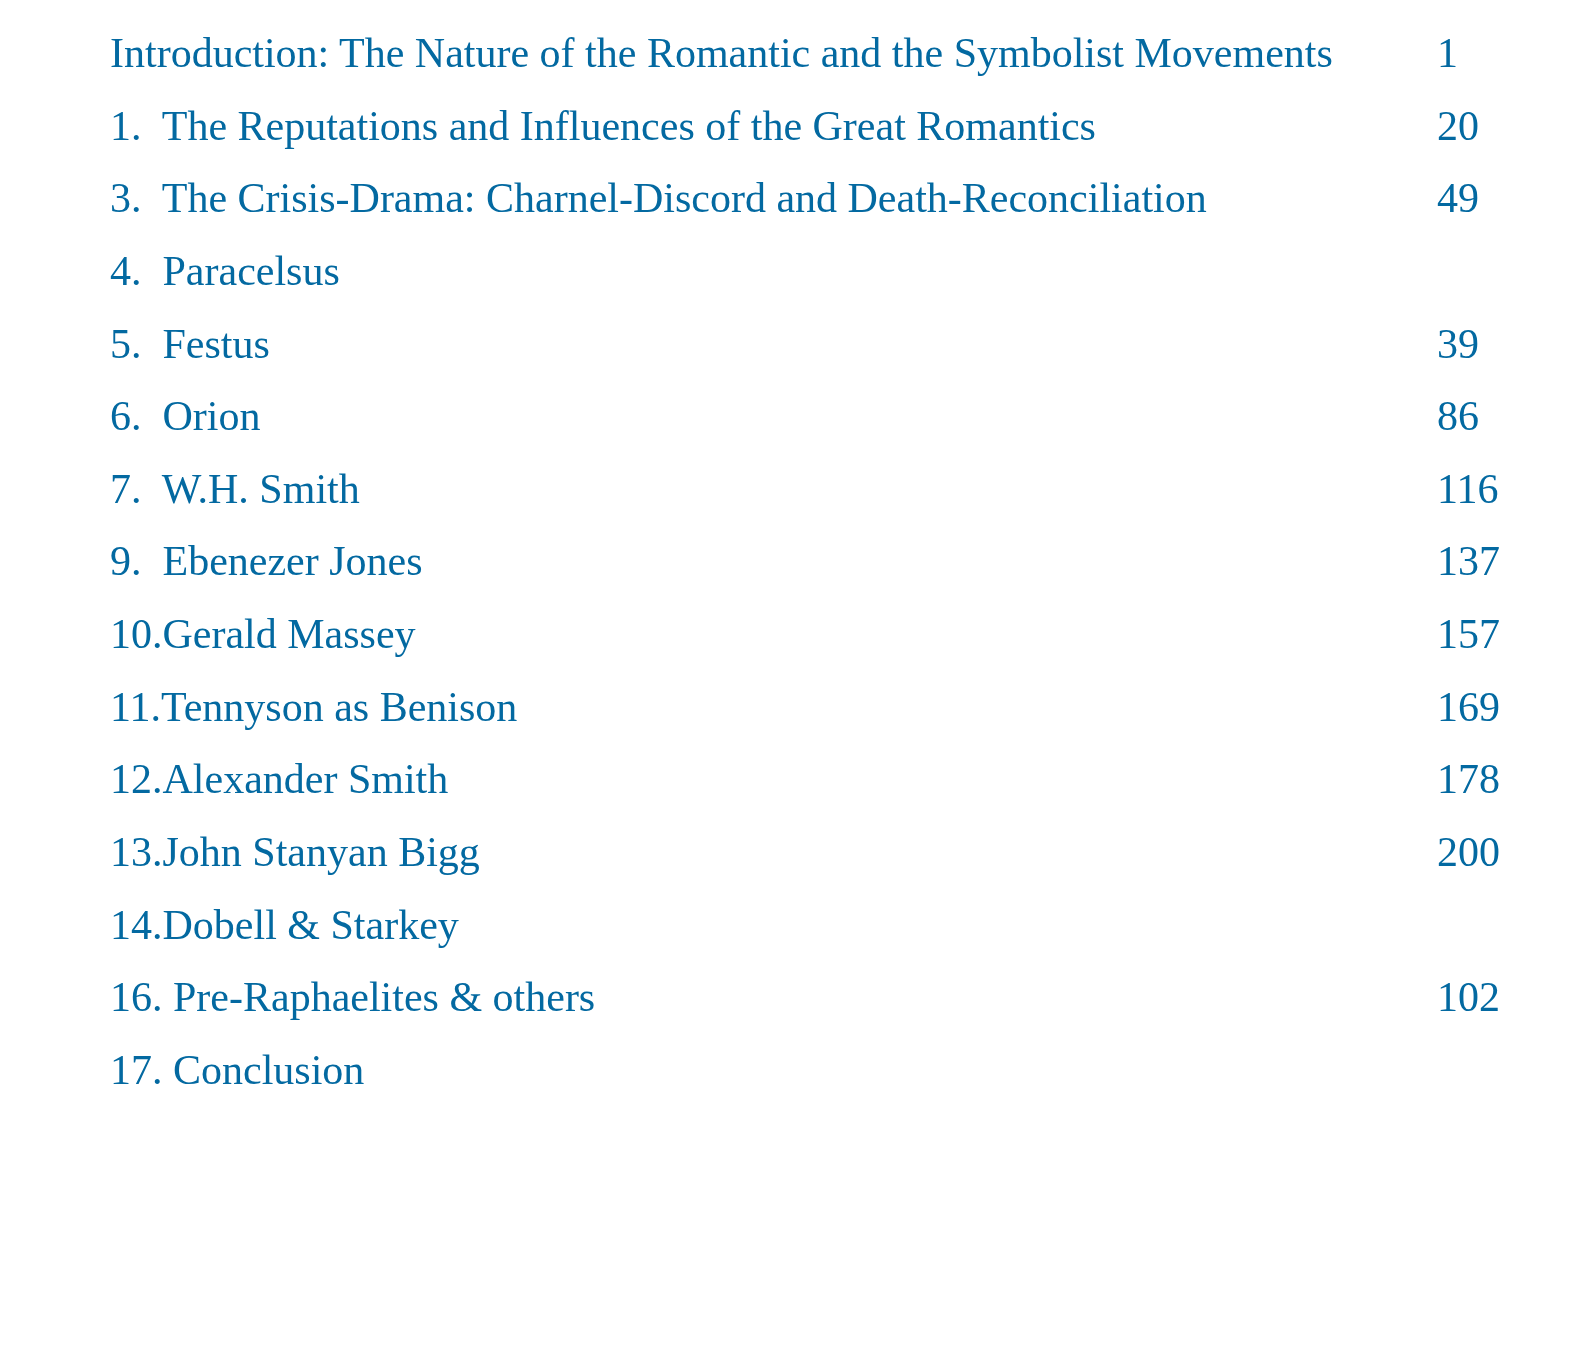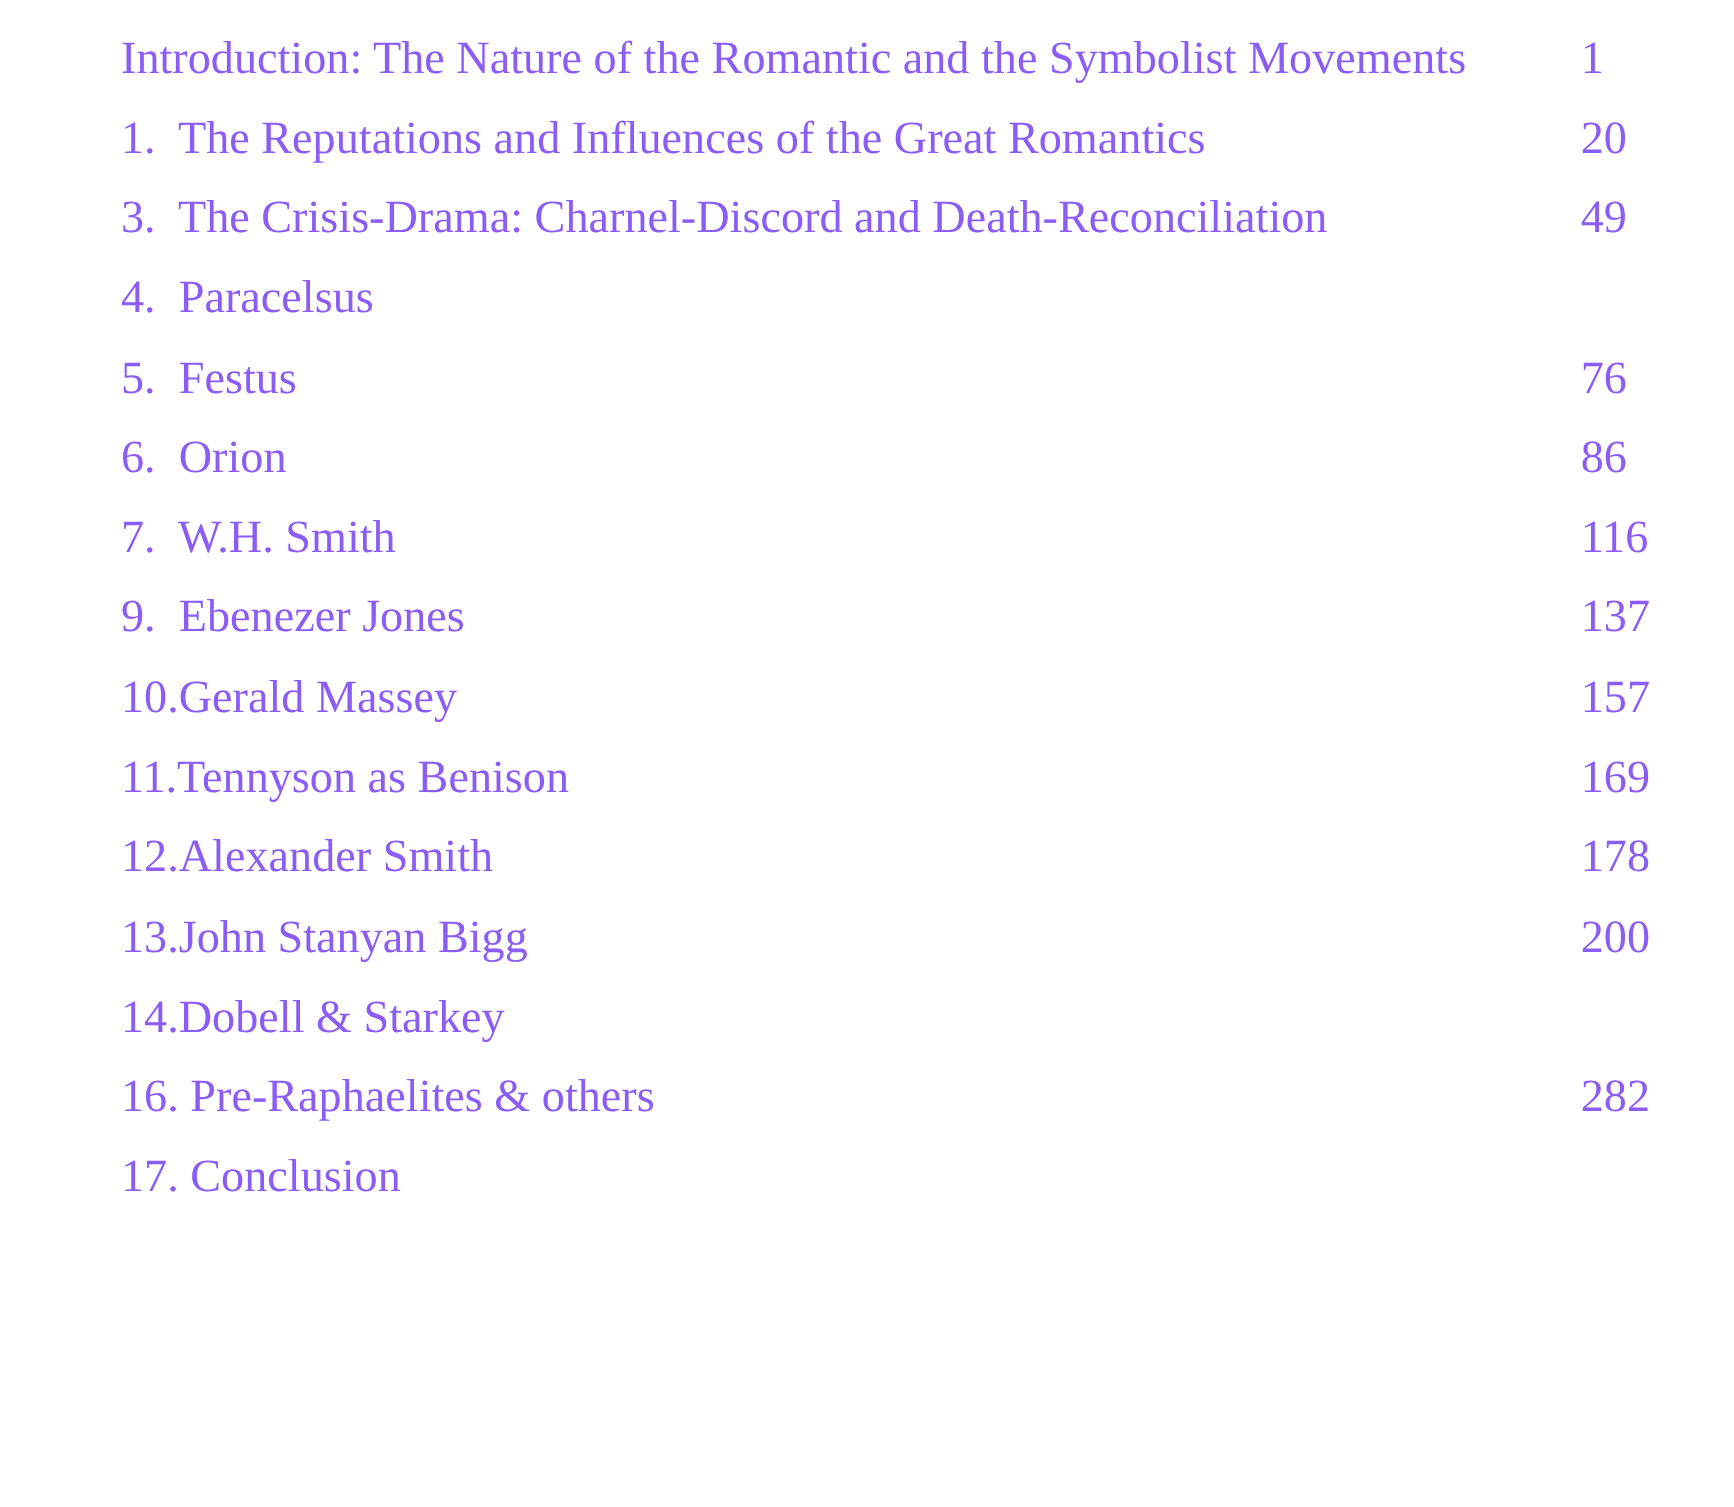--- a/index.html
+++ b/index.html
@@ -23,21 +23,21 @@
     left: 110px;
     top: 17px;
     width: 1466px;
   }
   .toc-row {
     display: flex;
     height: 72.65px;
     line-height: 72.65px;
     font-family: "Liberation Serif", "DejaVu Serif", serif;
     font-size: 42px;
-    color: #8b5cf6;
+    color: #0369a1;
   }
   .toc-label {
     flex: 1 1 auto;
     white-space: pre;
     overflow: visible;
   }
   .toc-page {
     flex: 0 0 139px;
     white-space: pre;
   }
@@ -63,21 +63,21 @@
       <span class="toc-label">3.  The Crisis-Drama: Charnel-Discord and Death-Reconciliation</span>
       <span class="toc-page">49</span>
     </div>
 
     <div class="toc-row">
       <span class="toc-label">4.  Paracelsus</span>
     </div>
 
     <div class="toc-row">
       <span class="toc-label">5.  Festus</span>
-      <span class="toc-page">76</span>
+      <span class="toc-page">39</span>
     </div>
 
     <div class="toc-row">
       <span class="toc-label">6.  Orion</span>
       <span class="toc-page">86</span>
     </div>
 
     <div class="toc-row">
       <span class="toc-label">7.  W.H. Smith</span>
       <span class="toc-page">116</span>
@@ -109,21 +109,21 @@
       <span class="toc-page">200</span>
     </div>
 
     <div class="toc-row">
       <span class="toc-label">14.Dobell &amp; Starkey</span>
     </div>
 
 
     <div class="toc-row">
       <span class="toc-label">16. Pre-Raphaelites &amp; others</span>
-      <span class="toc-page">282</span>
+      <span class="toc-page">102</span>
     </div>
 
     <div class="toc-row">
       <span class="toc-label">17. Conclusion</span>
       <span class="toc-page"></span>
     </div>
 
   </div>
 </div>
 

